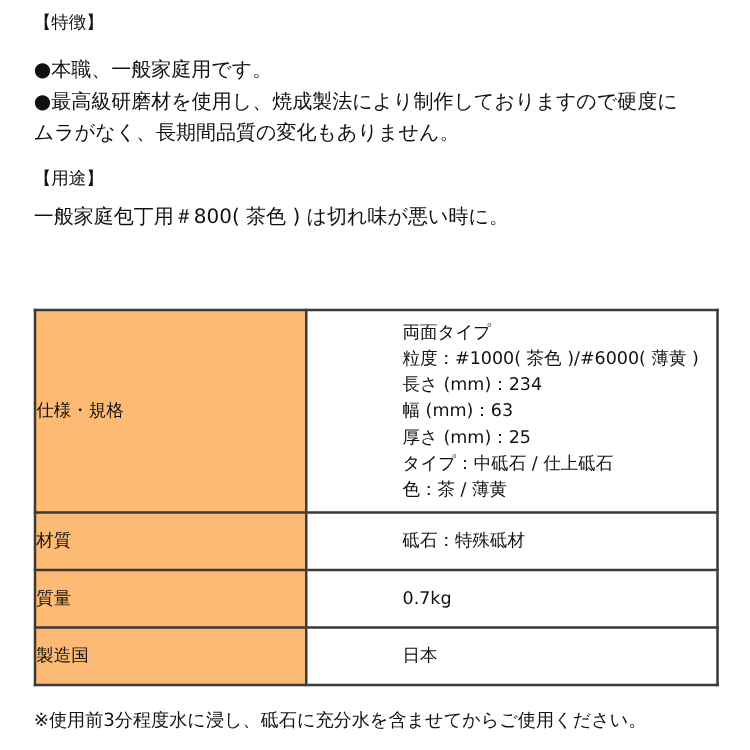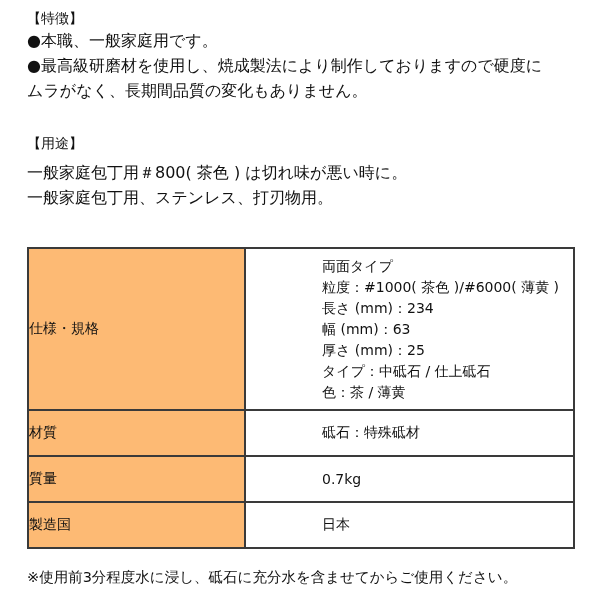--- a/index.html
+++ b/index.html
@@ -45,30 +45,29 @@
   tr.row-small td { height: 44px; }
   .note {
     position: absolute; left: 27px; top: 566px;
     font-size: 14.5px; line-height: 22px; white-space: nowrap;
   }
 </style>
 </head>
 <body>
 
 <div class="heading" style="top:8px;">【特徴】</div>
-<div class="body-text" style="top:28px;">
+<div class="body-text" style="top:43px;">
   <div>●本職、一般家庭用です。</div>
   <div>●最高級研磨材を使用し、焼成製法により制作しておりますので硬度に</div>
   <div>ムラがなく、長期間品質の変化もありません。</div>
 </div>
 
 <div class="heading" style="top:133px;">【用途】</div>
 <div class="body-text" style="top:160px;">
   <div>一般家庭包丁用＃800( 茶色 ) は切れ味が悪い時に。</div>
-  <div>一般家庭包丁用、ステンレス、打刃物用。</div>
 </div>
 
 <table class="spec">
   <tbody>
       <tr class="row-spec">
     <td class="label">仕様・規格</td>
     <td class="value">
       <div class="spec-lines">
         <div>両面タイプ</div>
         <div>粒度：#1000( 茶色 )/#6000( 薄黄 )</div>

